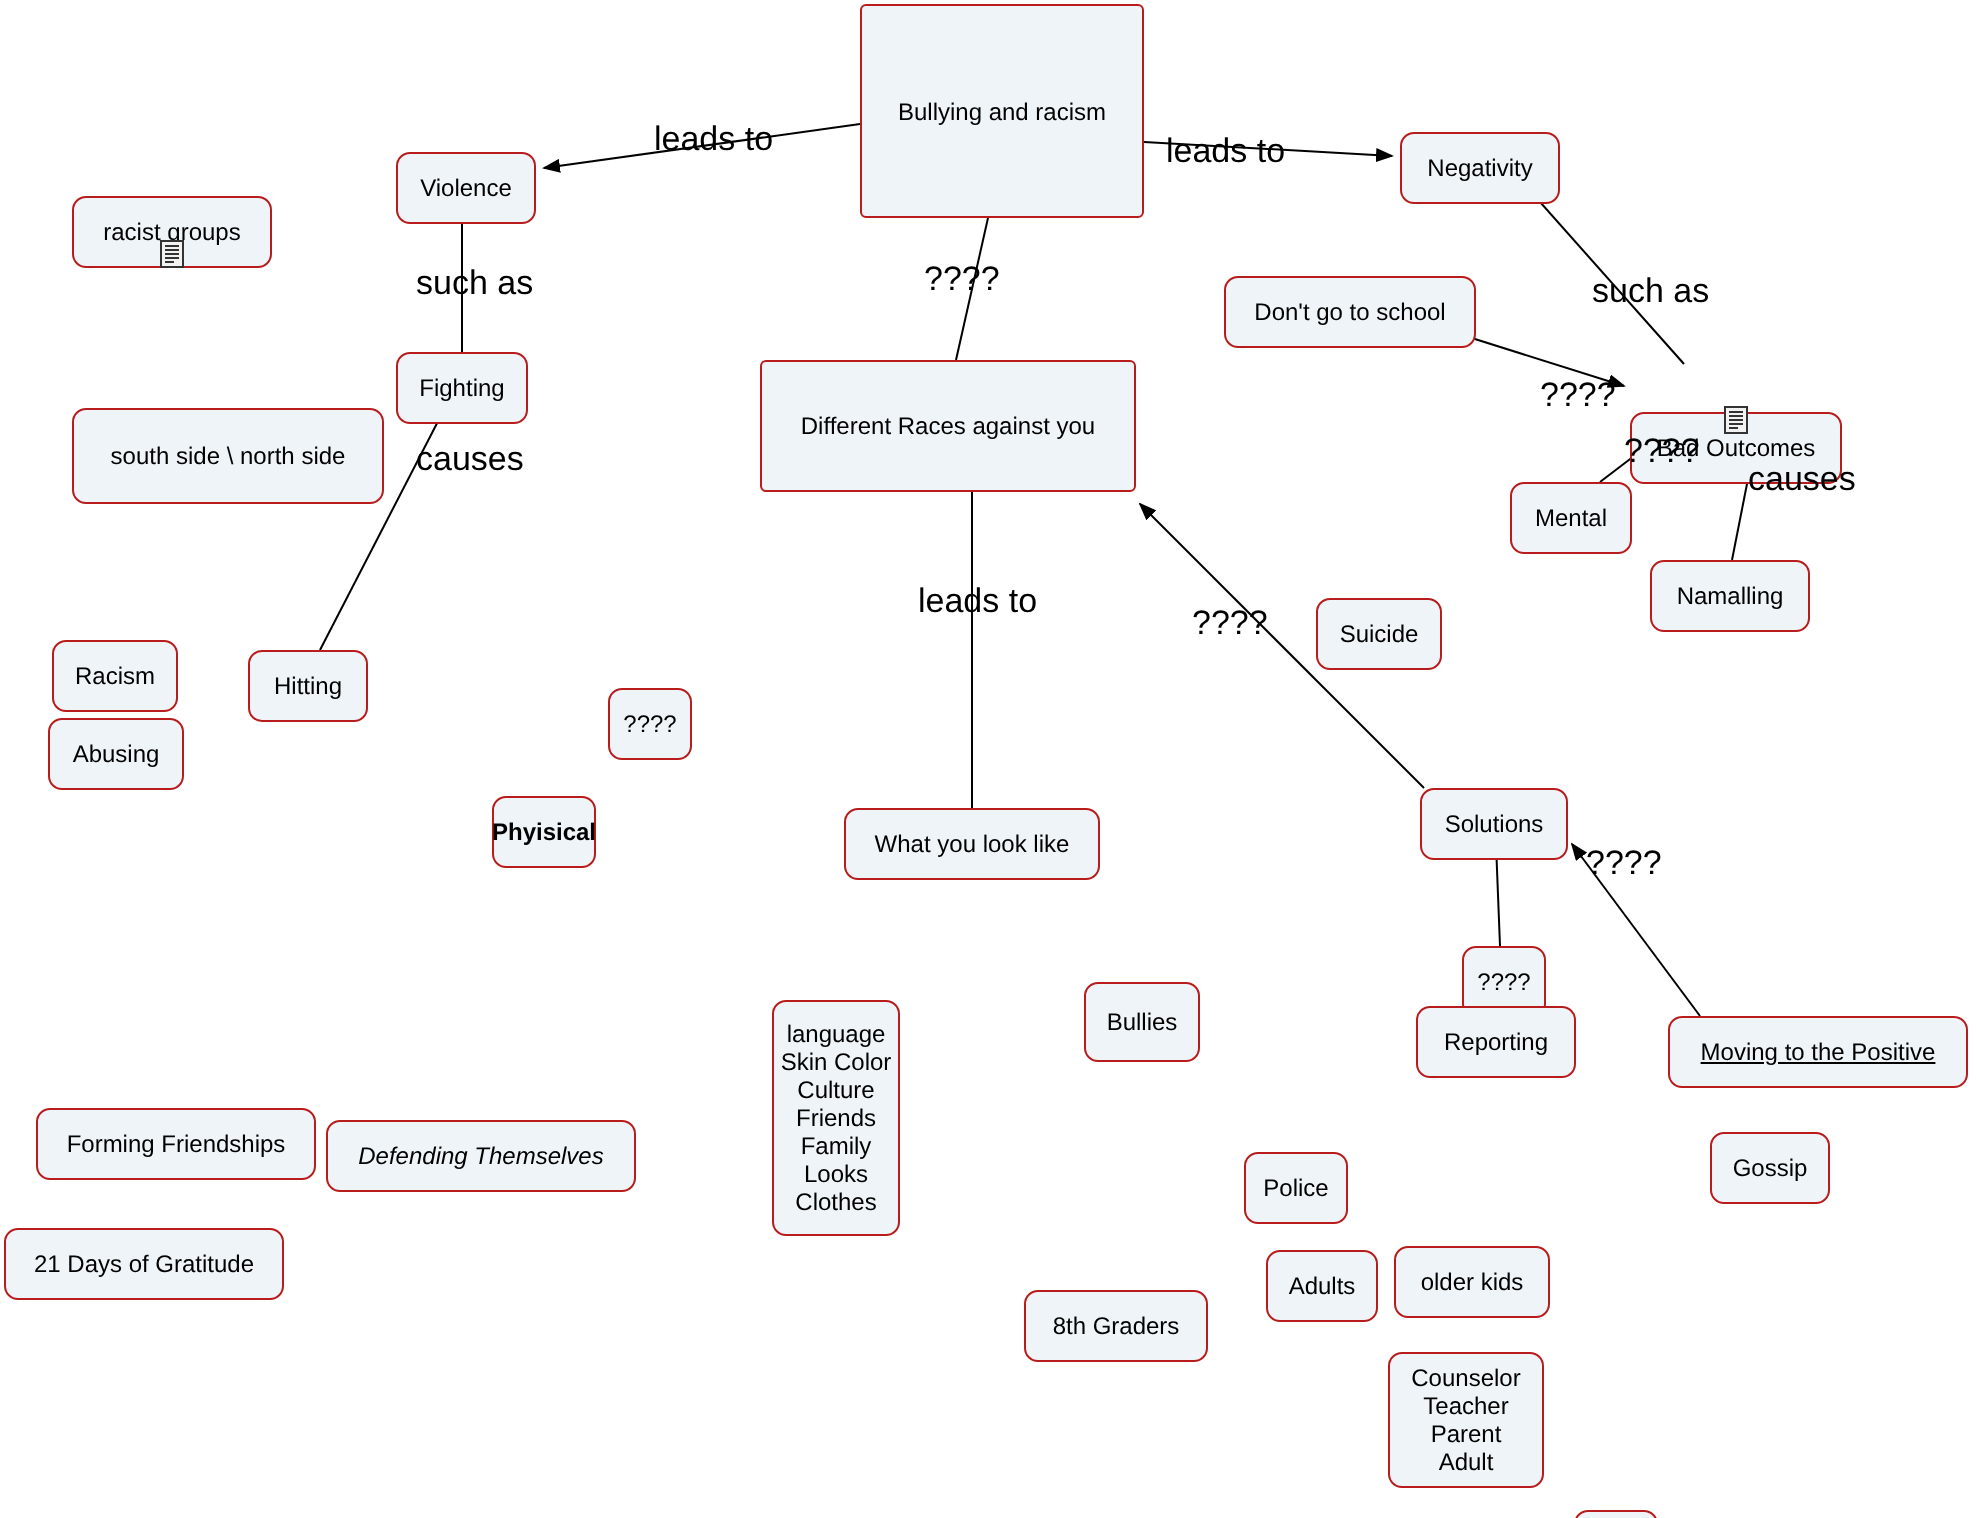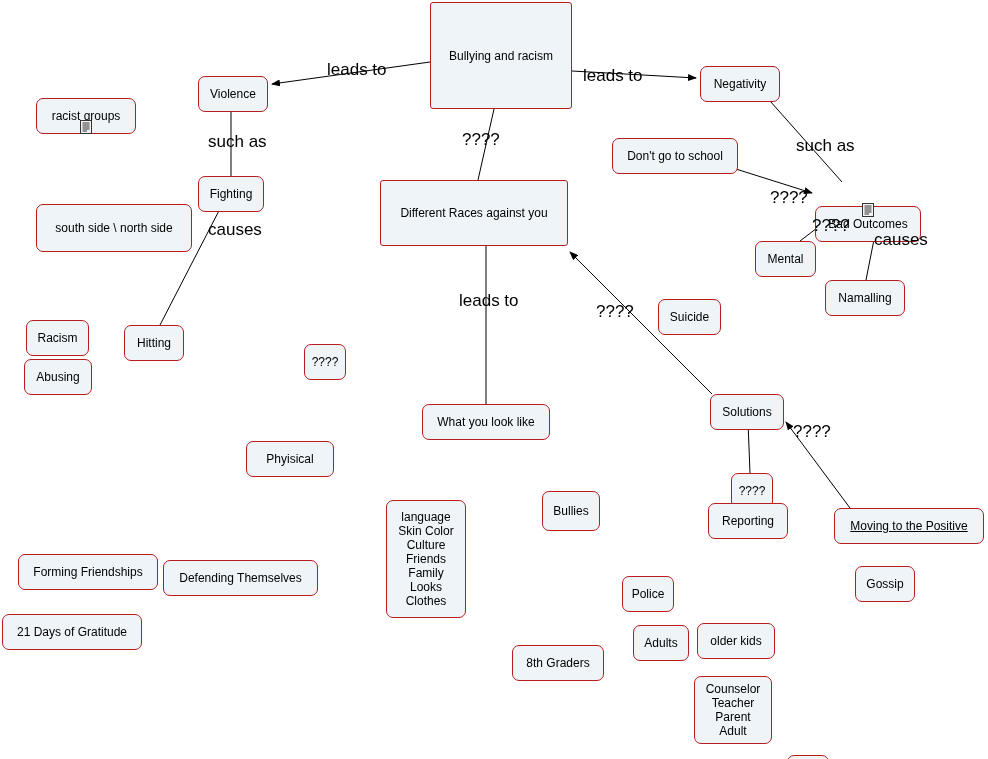--- a/index.html
+++ b/index.html
@@ -95,34 +95,34 @@
       <div class="node" style="left: 36px; top: 204px; width: 156px; height: 48px;">south side \ north side</div>
       <div class="node" style="left: 755px; top: 241px; width: 61px; height: 26px;">Mental</div>
       <div class="node" style="left: 825px; top: 280px; width: 80px; height: 27px;">Namalling</div>
       <div class="node" style="left: 658px; top: 299px; width: 63px; height: 26px;">Suicide</div>
       <div class="node" style="left: 26px; top: 320px; width: 63px; height: 26px;">Racism</div>
       <div class="node" style="left: 124px; top: 325px; width: 60px; height: 26px;">Hitting</div>
       <div class="node" style="left: 304px; top: 344px; width: 42px; height: 24px;">????</div>
       <div class="node" style="left: 24px; top: 359px; width: 68px; height: 35px;">Abusing</div>
       <div class="node" style="left: 710px; top: 394px; width: 74px; height: 26px;">Solutions</div>
       <div class="node" style="left: 422px; top: 404px; width: 128px; height: 26px;">What you look like</div>
-      <div class="node" style="left: 246px; top: 441px; width: 88px; height: 27px;">Phyisical</div>
+      <div class="node" style="left: 246px; top: 398px; width: 52px; height: 27px; font-weight: bold;">Phyisical</div>
       <div class="node" style="left: 542px; top: 491px; width: 58px; height: 40px;">Bullies</div>
       <div class="node" style="left: 731px; top: 473px; width: 42px; height: 25px;">????</div>
       <div class="node" style="left: 708px; top: 503px; width: 80px; height: 26px;">Reporting</div>
-      <div class="node" style="left: 386px; top: 500px; width: 80px; height: 118px;">language
+      <div class="node" style="left: 386px; top: 500px; width: 64px; height: 118px;">language
 Skin Color
 Culture
 Friends
 Family
 Looks
 Clothes</div>
       <div class="node" style="left: 834px; top: 508px; width: 150px; height: 27px; text-decoration: underline;">Moving to the Positive</div>
       <div class="node" style="left: 18px; top: 554px; width: 140px; height: 27px;">Forming Friendships</div>
-      <div class="node" style="left: 163px; top: 560px; width: 155px; height: 27px;">Defending Themselves</div>
+      <div class="node" style="left: 163px; top: 560px; width: 155px; height: 27px; font-style: italic;">Defending Themselves</div>
       <div class="node" style="left: 855px; top: 566px; width: 60px; height: 27px;">Gossip</div>
       <div class="node" style="left: 622px; top: 576px; width: 52px; height: 26px;">Police</div>
       <div class="node" style="left: 2px; top: 614px; width: 140px; height: 27px;">21 Days of Gratitude</div>
       <div class="node" style="left: 633px; top: 625px; width: 56px; height: 26px;">Adults</div>
       <div class="node" style="left: 697px; top: 623px; width: 78px; height: 27px;">older kids</div>
       <div class="node" style="left: 512px; top: 645px; width: 92px; height: 27px;">8th Graders</div>
       <div class="node" style="left: 694px; top: 676px; width: 78px; height: 68px;">Counselor
 Teacher
 Parent
 Adult</div>

